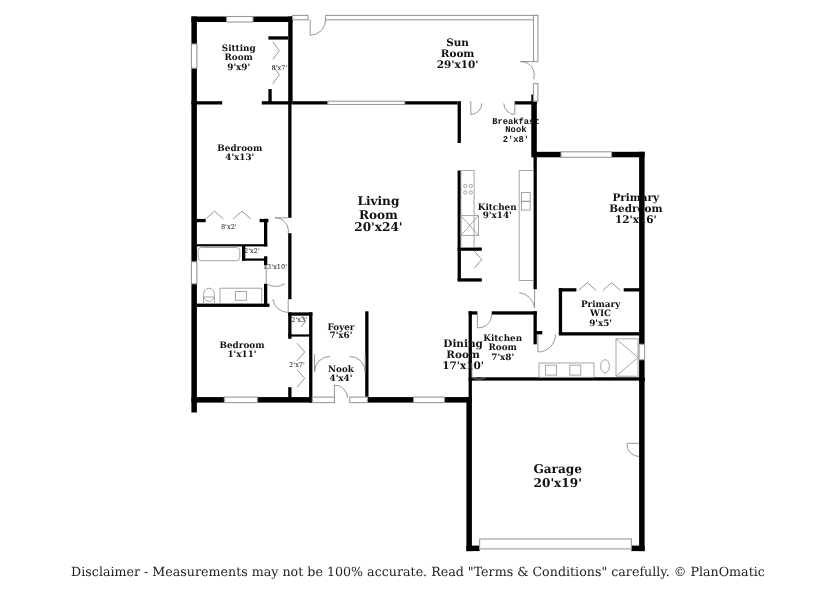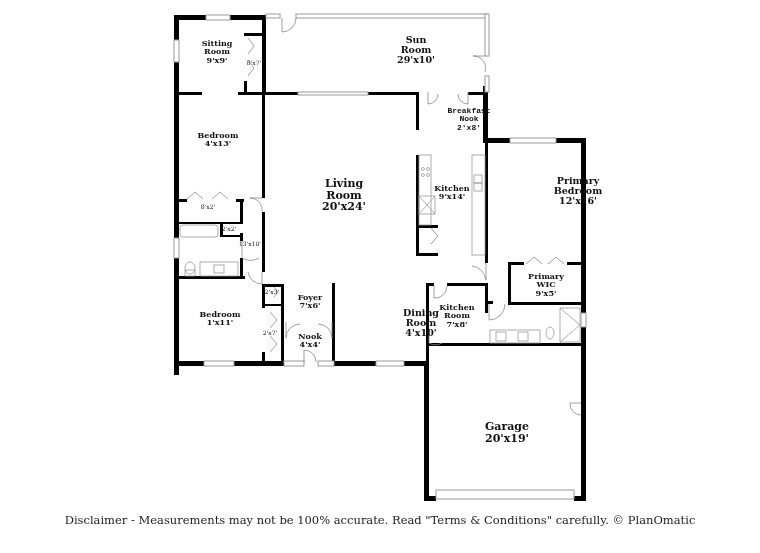--- a/index.html
+++ b/index.html
@@ -224,21 +224,21 @@
       <span>9'x5'</span>
     </div>
     <div class="label sm" style="left: 457px; top: 316px;">
       <span>Kitchen</span>
       <span>Room</span>
       <span>7'x8'</span>
     </div>
     <div class="label md" style="left: 381px; top: 323px;">
       <span>Dining</span>
       <span>Room</span>
-      <span>4'x10'</span>
+      <span>17'x10'</span>
     </div>
     <div class="label sm" style="left: 310px; top: 301px;">
       <span>Foyer</span>
       <span>7'x6'</span>
     </div>
     <div class="label sm" style="left: 310px; top: 340px;">
       <span>Nook</span>
       <span>4'x4'</span>
     </div>
     <div class="label sm" style="left: 220px; top: 318px;">

